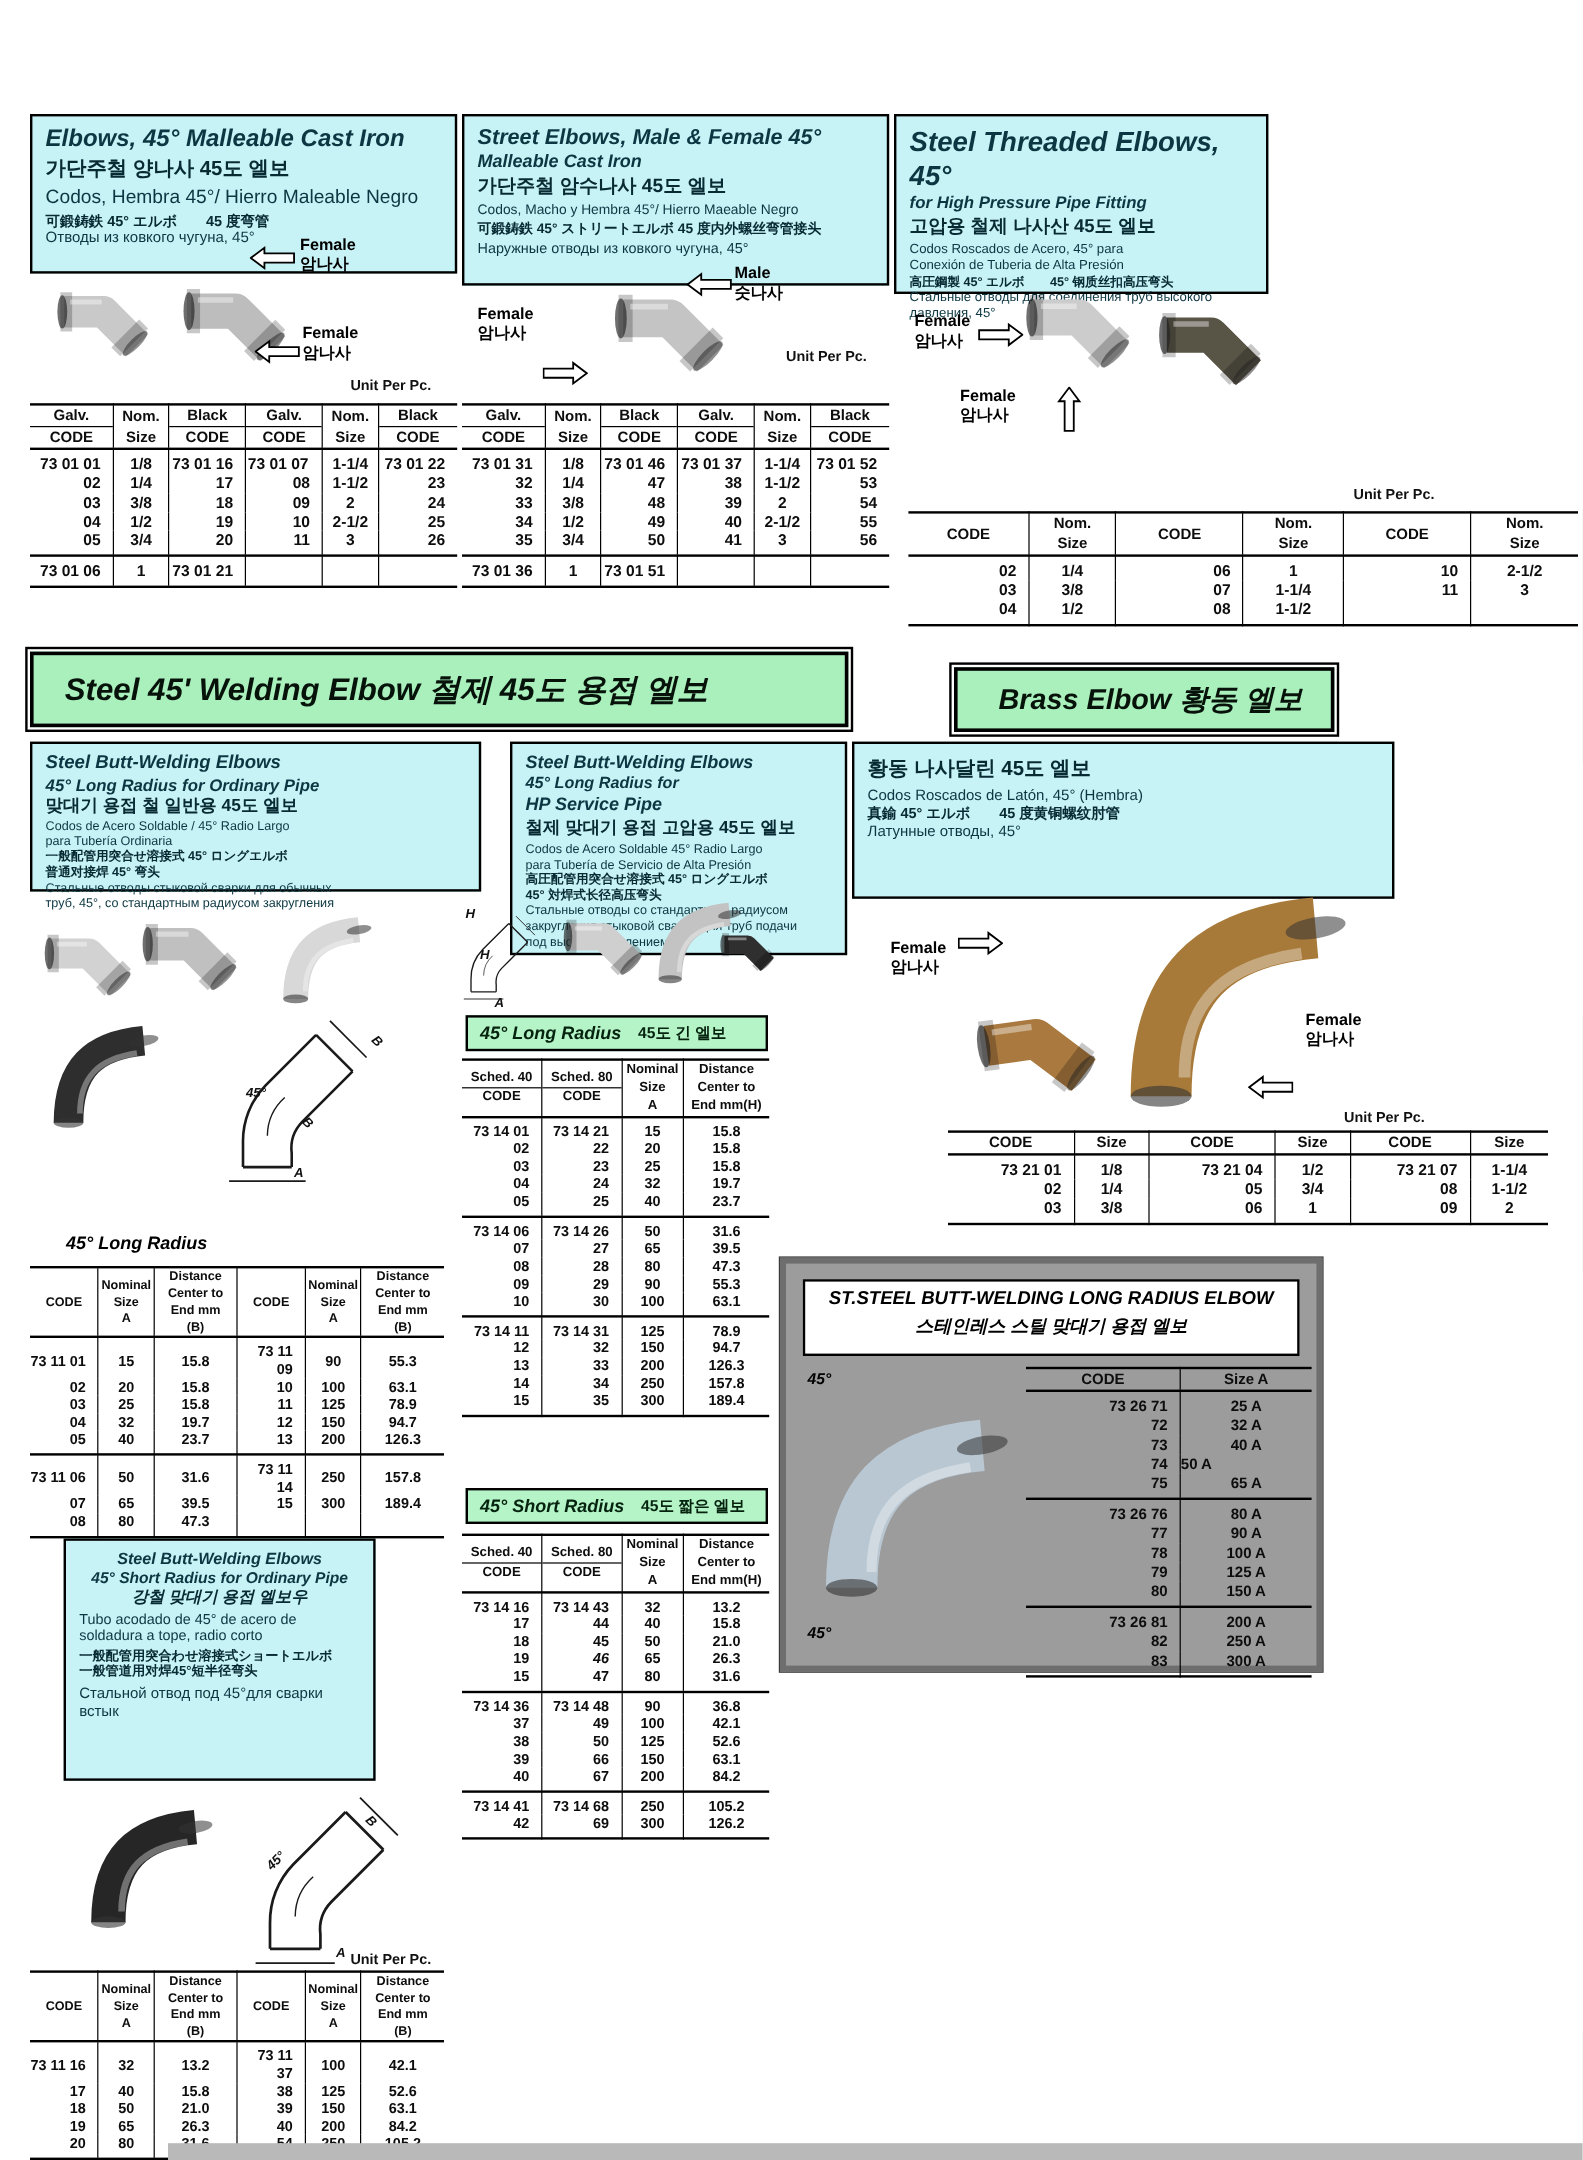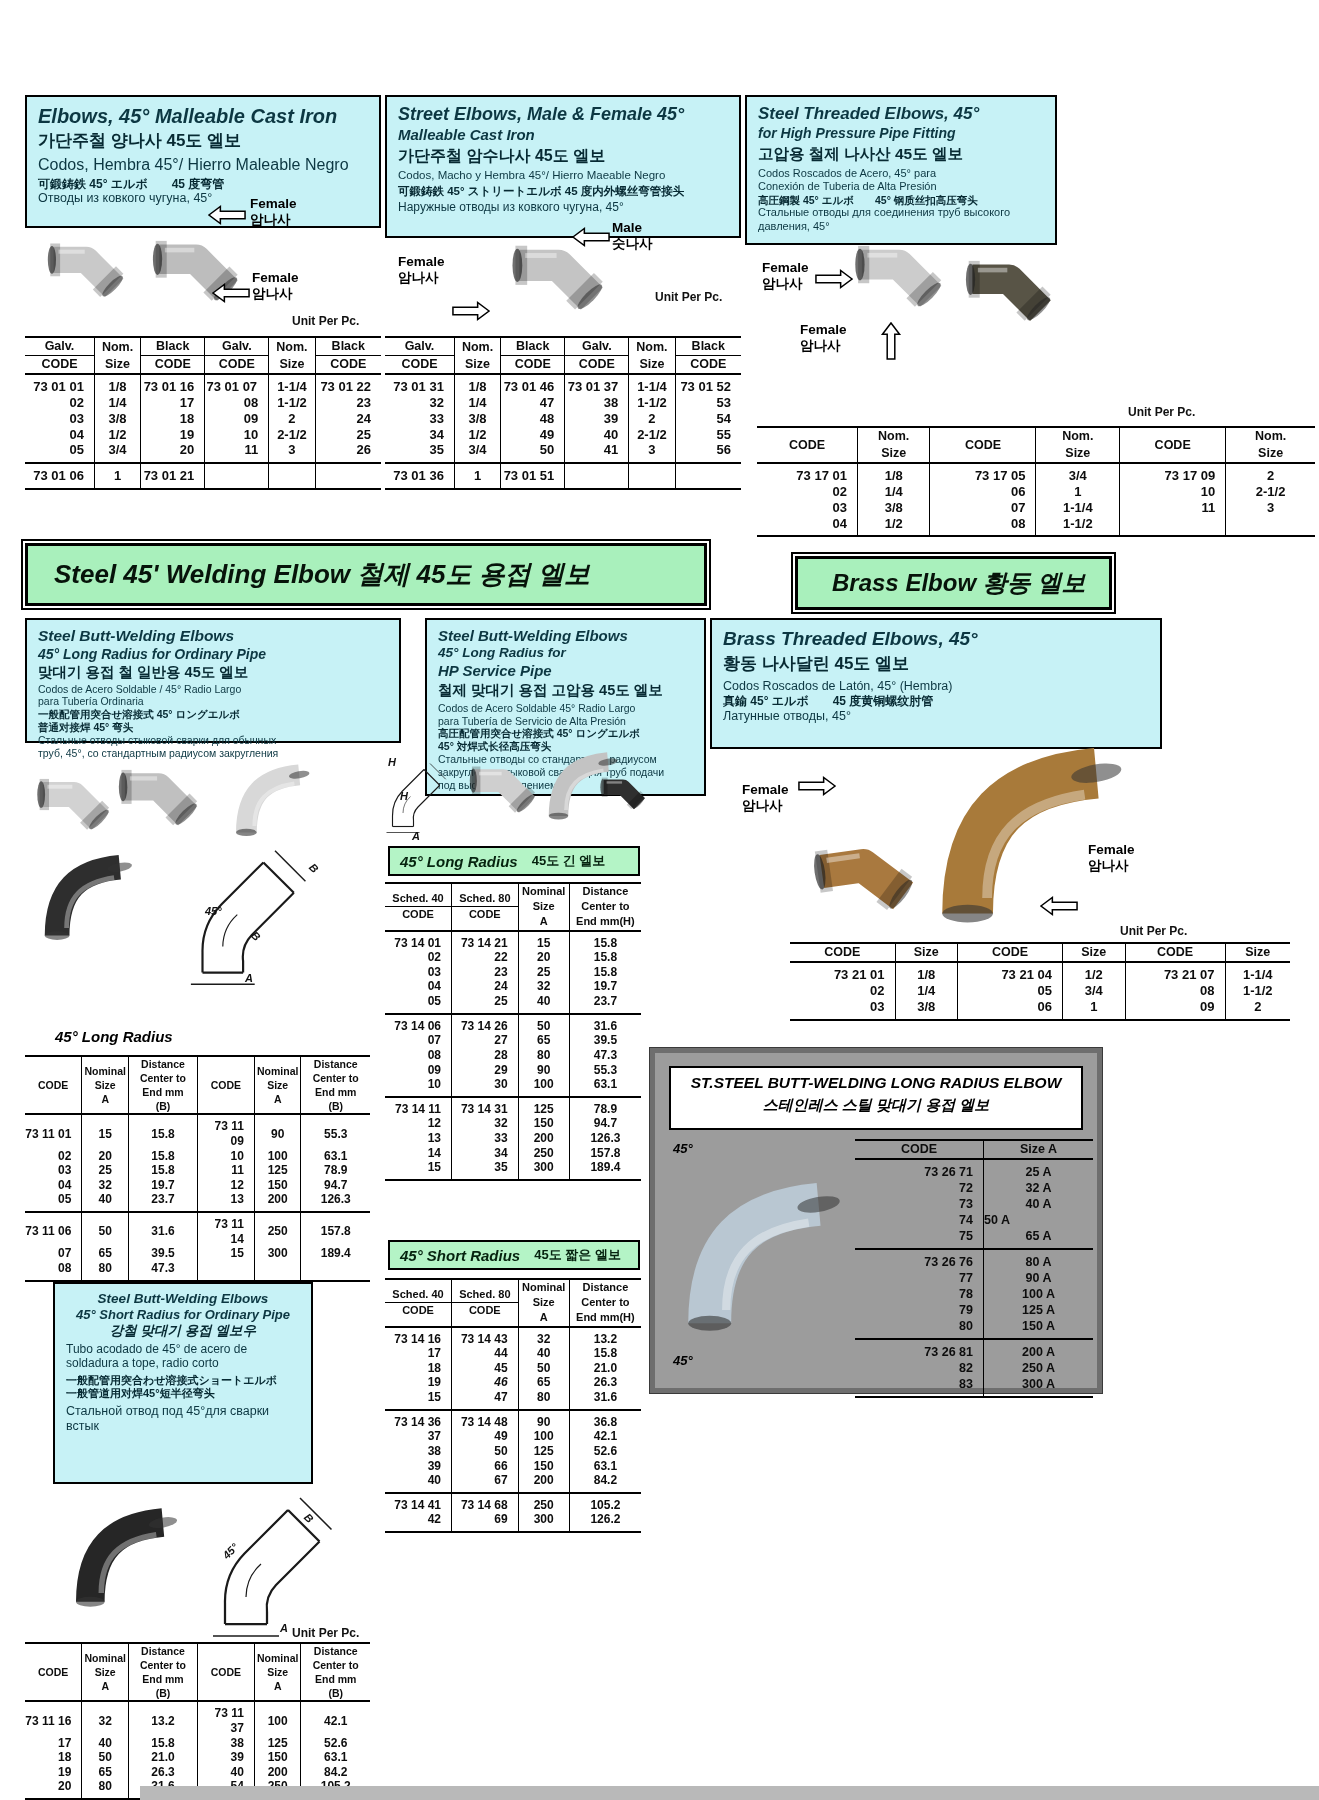--- a/index.html
+++ b/index.html
@@ -121,21 +121,21 @@
   <div class="panel" style="left:385px;top:95px;width:356px;height:143px">
     <div class="p-title" style="font-size:18px">Street Elbows, Male &amp; Female 45°</div>
     <div class="p-title" style="font-size:15px">Malleable Cast Iron</div>
     <div class="p-kr" style="font-size:16px;margin-top:2px">가단주철 암수나사 45도 엘보</div>
     <div class="p-line" style="font-size:11.5px;margin-top:2px">Codos, Macho y Hembra 45°/ Hierro Maeable Negro</div>
     <div class="p-kr" style="font-size:11.5px;margin-top:2px">可鍛鋳鉄 45° ストリートエルボ 45 度内外螺丝弯管接头</div>
     <div class="p-line" style="font-size:12px;margin-top:2px">Наружные отводы из ковкого чугуна, 45°</div>
   </div>
 
   <div class="panel" style="left:745px;top:95px;width:312px;height:150px">
-    <div class="p-title" style="font-size:17px">Steel Threaded Elbows, 45°</div>
+    <div class="p-title" style="font-size:23px">Steel Threaded Elbows, 45°</div>
     <div class="p-title" style="font-size:14px">for High Pressure Pipe Fitting</div>
     <div class="p-kr" style="font-size:15.5px;margin-top:3px">고압용 철제 나사산 45도 엘보</div>
     <div class="p-line" style="font-size:11px;margin-top:3px">Codos Roscados de Acero, 45° para</div>
     <div class="p-line" style="font-size:11px">Conexión de Tuberia de Alta Presión</div>
     <div class="p-kr" style="font-size:10.5px">高圧鋼製 45° エルボ　　45° 钢质丝扣高压弯头</div>
     <div class="p-line" style="font-size:11px">Стальные отводы для соединения труб высокого</div>
     <div class="p-line" style="font-size:11px">давления, 45°</div>
   </div>
 
   <svg class="ph" style="left:38px;top:232px;width:100px;height:82px;color:#c9c9c9">
@@ -409,28 +409,20 @@
           <th>
             <div>CODE</div>
           </th>
           <th>
             <div>Nom.</div>
             <div>Size</div>
           </th>
         </tr>
       </thead>
       <tbody>
-        <tr>
-          <td style="text-align: right; padding-right: 10px;">73 17 01</td>
-          <td style="text-align: center;">1/8</td>
-          <td style="text-align: right; padding-right: 10px;">73 17 05</td>
-          <td style="text-align: center;">3/4</td>
-          <td style="text-align: right; padding-right: 10px;">73 17 09</td>
-          <td style="text-align: center;">2</td>
-        </tr>
         <tr>
           <td style="text-align: right; padding-right: 10px;">02</td>
           <td style="text-align: center;">1/4</td>
           <td style="text-align: right; padding-right: 10px;">06</td>
           <td style="text-align: center;">1</td>
           <td style="text-align: right; padding-right: 10px;">10</td>
           <td style="text-align: center;">2-1/2</td>
         </tr>
         <tr>
           <td style="text-align: right; padding-right: 10px;">03</td>
@@ -471,21 +463,20 @@
     <div class="p-line" style="font-size:10.5px;margin-top:2px">Codos de Acero Soldable 45° Radio Largo</div>
     <div class="p-line" style="font-size:10.5px">para Tubería de Servicio de Alta Presión</div>
     <div class="p-kr" style="font-size:10.5px">高圧配管用突合せ溶接式 45° ロングエルボ</div>
     <div class="p-kr" style="font-size:10.5px">45° 対焊式长径高压弯头</div>
     <div class="p-line" style="font-size:10.5px">Стальные отводы со стандартным радиусом</div>
     <div class="p-line" style="font-size:10.5px">закругления стыковой сварки для труб подачи</div>
     <div class="p-line" style="font-size:10.5px">под высоким давлением,</div>
   </div>
 
   <div class="panel" style="left:710px;top:618px;width:452px;height:131px">
-    <div class="p-title" style="font-size:19px">Brass Threaded Elbows, 45°</div>
     <div class="p-kr" style="font-size:17px;margin-top:4px">황동 나사달린 45도 엘보</div>
     <div class="p-line" style="font-size:12.5px;margin-top:4px">Codos Roscados de Latón, 45° (Hembra)</div>
     <div class="p-kr" style="font-size:12px">真鍮 45° エルボ　　45 度黄铜螺纹肘管</div>
     <div class="p-line" style="font-size:12.5px">Латунные отводы, 45°</div>
   </div>
 
   <svg class="ph" style="left:28px;top:768px;width:95px;height:78px;color:#d2d2d2">
       <use href="#sym-elbow"></use>
     </svg>
   <svg class="ph" style="left:108px;top:758px;width:105px;height:85px;color:#c0c0c0">

